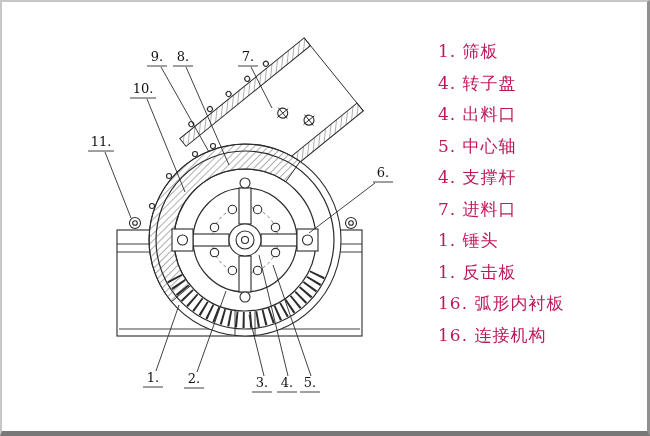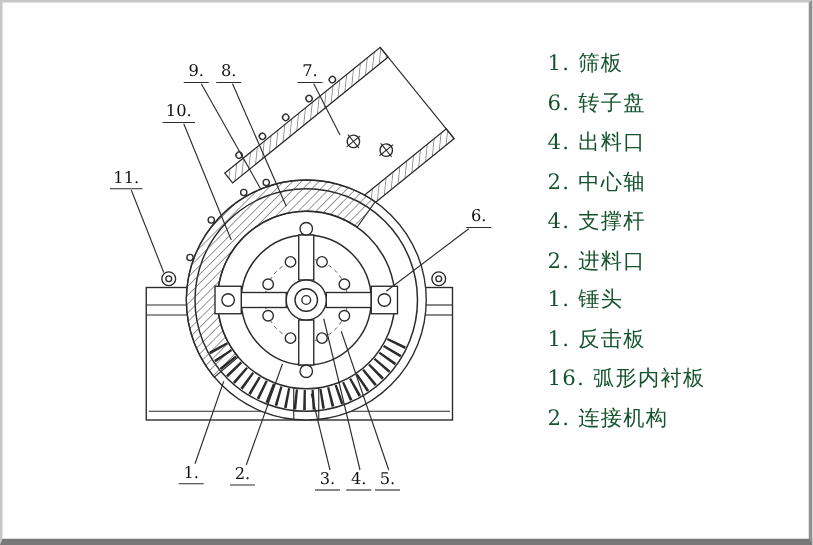--- a/index.html
+++ b/index.html
@@ -9,21 +9,21 @@
     border-top:2px solid #c6c6c6;border-left:2px solid #c6c6c6;
     border-right:3px solid #909090;border-bottom:5px solid #787878;
     font-family:"DejaVu Serif","Liberation Serif",serif;
   }
   .diagram-svg{position:absolute;left:0;top:0;}
   .legend{
     position:absolute;left:436px;top:34px;width:205px;
     list-style:none;margin:0;padding:0;
   }
   .legend li{
-    font-size:17px;line-height:31.5px;color:#14532d;
+    font-size:17px;line-height:31.5px;color:#be185d;
     white-space:nowrap;letter-spacing:1px;
   }
   .co{font-size:13px;fill:#121212;text-anchor:middle;}
   .ln{stroke:#2b2b2b;stroke-width:0.9;fill:none;}
   .th{stroke:#2b2b2b;stroke-width:1.2;fill:none;}
   .wh{fill:#ffffff;stroke:#2b2b2b;stroke-width:1.1;}
   .ha{fill:url(#hatch);stroke:#2b2b2b;stroke-width:1;}
 </style>
 </head>
 <body>
@@ -174,24 +174,24 @@
       <line class="ln" x1="250" y1="390" x2="270" y2="390"></line>
       <text class="co" x="285" y="385">4.</text>
       <line class="ln" x1="275" y1="390" x2="295" y2="390"></line>
       <text class="co" x="308" y="385">5.</text>
       <line class="ln" x1="298" y1="390" x2="318" y2="390"></line>
     </g>
   </svg>
 
   <ul class="legend">
     <li>1. 筛板</li>
-    <li>6. 转子盘</li>
+    <li>4. 转子盘</li>
     <li>4. 出料口</li>
-    <li>2. 中心轴</li>
+    <li>5. 中心轴</li>
     <li>4. 支撑杆</li>
-    <li>2. 进料口</li>
+    <li>7. 进料口</li>
     <li>1. 锤头</li>
     <li>1. 反击板</li>
     <li>16. 弧形内衬板</li>
-    <li>2. 连接机构</li>
+    <li>16. 连接机构</li>
   </ul>
 
 </div>
 
 </body></html>

